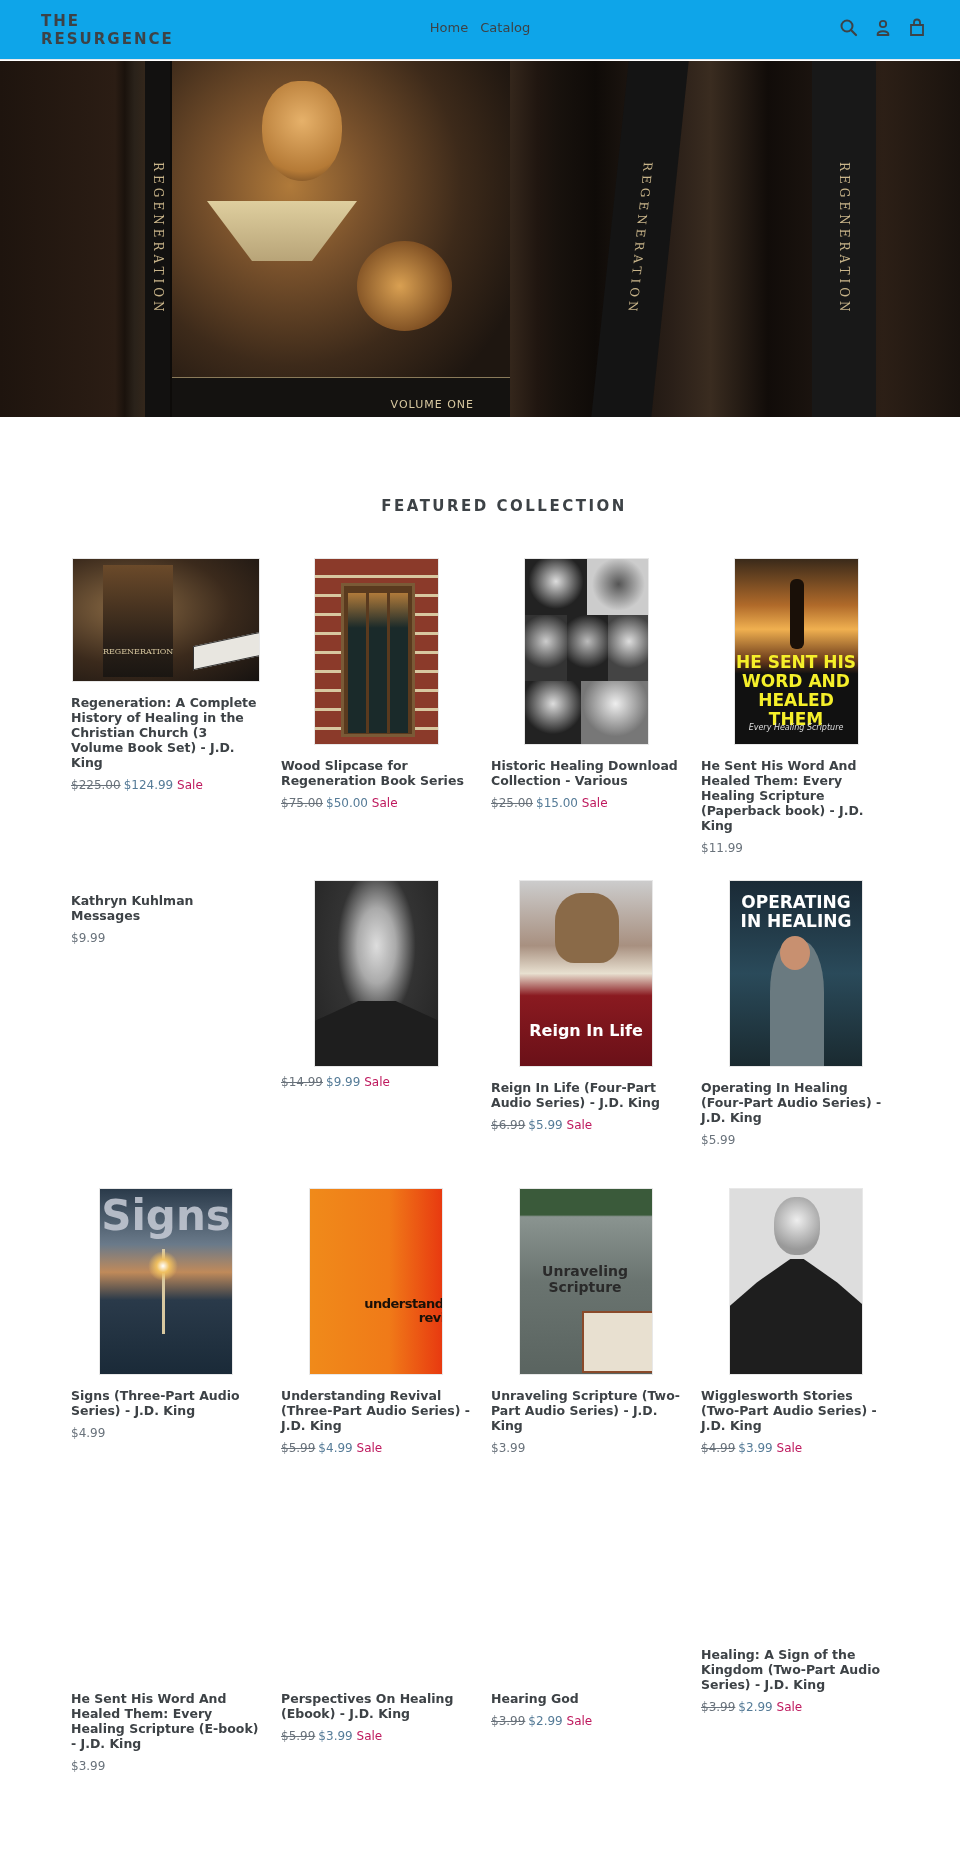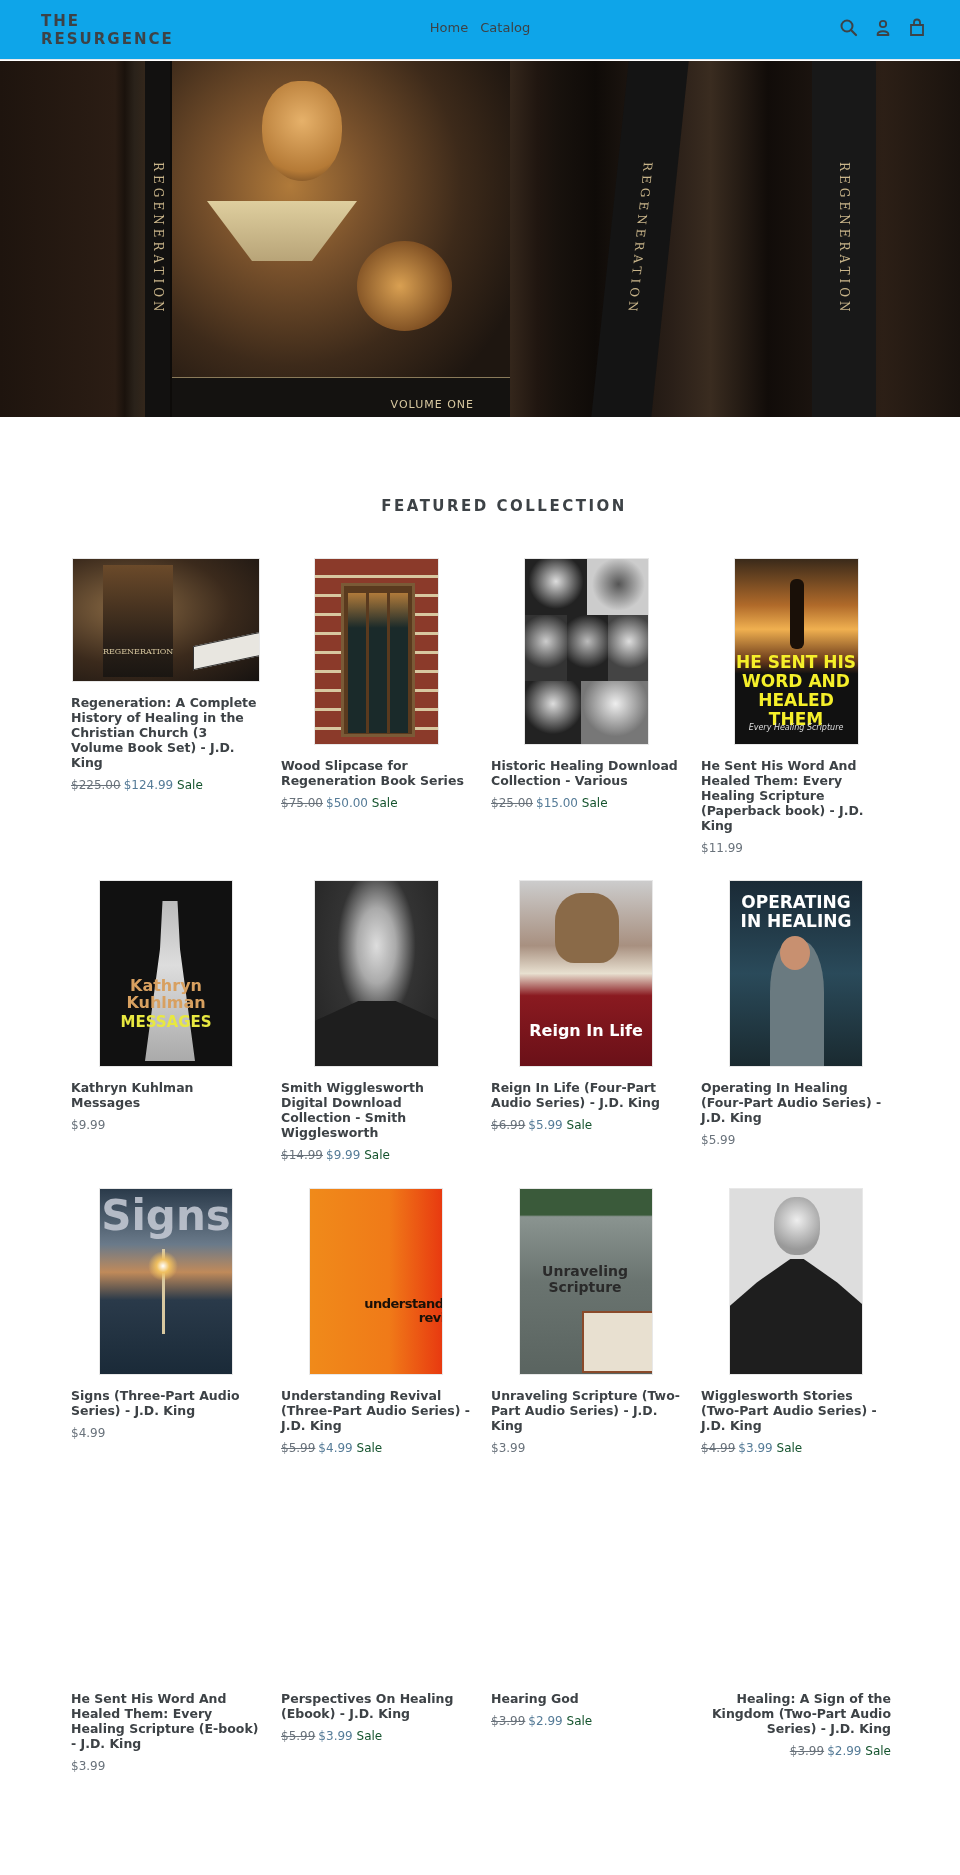--- a/index.html
+++ b/index.html
@@ -33,21 +33,21 @@
     .section-title { position: absolute; top: 497px; left: 0; width: 960px; text-align: center; font-weight: bold; font-size: 15px; letter-spacing: 2.5px; color: #3d4246; margin-left: 24px; }
 
     .grid { position: absolute; top: 558px; left: 71px; width: 818px; }
     .card { position: absolute; width: 190px; cursor: pointer; }
     .thumb { position: relative; margin: 0 auto; overflow: hidden; border: 1px solid #e8e8e8; }
     .thumb .lbl { position: absolute; width: 100%; text-align: center; font-family: "DejaVu Sans", sans-serif; font-weight: bold; }
     .title { font-weight: bold; font-size: 12.5px; line-height: 15px; color: #3d4246; margin-top: 13px; }
     .price { font-size: 12px; margin-top: 8px; color: #69727b; }
     .price .old { text-decoration: line-through; color: #69727b; margin-right: 3px; }
     .price .sale { color: #557b97; }
-    .price .salelbl { color: #14532d; }
+    .price .salelbl { color: #be185d; }
   </style>
 </head>
 <body>
 
 <header class="site-header">
   <a class="logo">THE RESURGENCE</a>
   <nav class="nav">
     <a>Home</a>
     <a>Catalog</a>
   </nav>
@@ -135,34 +135,28 @@
     <div class="thumb" style="width:125px;height:187px;background:linear-gradient(180deg,#3a2a1a 0%,#b06a2a 25%,#f0b050 38%,#6a3a1a 55%,#111 62%);">
       <div style="position:absolute;left:55px;top:20px;width:14px;height:70px;background:#1a1008;border-radius:6px;"></div>
       <div class="lbl" style="top:94px;font-size:17px;line-height:19px;color:#f5ef2a;">HE SENT HIS WORD AND HEALED THEM</div>
       <div class="lbl" style="top:164px;font-size:8px;color:#ddd;font-style:italic;font-weight:normal;">Every Healing Scripture</div>
     </div>
     <div class="title">He Sent His Word And Healed Them: Every Healing Scripture (Paperback book) - J.D. King</div>
     <div class="price"><span>$11.99</span></div>
   </div>
 
   <div class="card" style="left:0; top:322px;">
-    <div class="thumb" style="width:134px;height:187px;background:#111;">
-      <div style="position:absolute;left:45px;top:20px;width:50px;height:160px;background:linear-gradient(180deg,#bbb,#ddd 40%,#aaa);clip-path:polygon(35% 0,65% 0,70% 30%,100% 100%,0 100%,30% 30%);"></div>
-      <div class="lbl" style="top:96px;font-size:16px;line-height:17px;color:#d8a060;">Kathryn Kuhlman</div>
-      <div class="lbl" style="top:132px;font-size:15px;color:#e8e840;">MESSAGES</div>
-    </div>
     <div class="title">Kathryn Kuhlman Messages</div>
     <div class="price"><span>$9.99</span></div>
   </div>
 
   <div class="card" style="left:210px; top:322px;">
     <div class="thumb" style="width:125px;height:187px;background:radial-gradient(ellipse at 50% 35%,#ddd 0,#aaa 22%,#333 45%,#222);">
       <div style="position:absolute;left:0;top:120px;width:125px;height:67px;background:#1e1e1e;clip-path:polygon(0 30%,35% 0,65% 0,100% 30%,100% 100%,0 100%);"></div>
     </div>
-    <div class="title">Smith Wigglesworth Digital Download Collection - Smith Wigglesworth</div>
     <div class="price"><span class="old">$14.99</span><span class="sale">$9.99</span> <span class="salelbl">Sale</span></div>
   </div>
 
   <div class="card" style="left:420px; top:322px;">
     <div class="thumb" style="width:134px;height:187px;background:linear-gradient(180deg,#ccc 0%,#a89080 35%,#e8e0d0 50%,#8a1a20 62%,#6a1018 100%);">
       <div style="position:absolute;left:35px;top:12px;width:64px;height:70px;border-radius:40% 40% 30% 30%;background:#8a6a48;"></div>
       <div class="lbl" style="top:140px;font-size:16px;color:#fff;">Reign In Life</div>
     </div>
     <div class="title">Reign In Life (Four-Part Audio Series) - J.D. King</div>
     <div class="price"><span class="old">$6.99</span><span class="sale">$5.99</span> <span class="salelbl">Sale</span></div>
@@ -222,18 +216,18 @@
   <div class="card" style="left:210px; top:1120px;">
     <div class="title">Perspectives On Healing (Ebook) - J.D. King</div>
     <div class="price"><span class="old">$5.99</span><span class="sale">$3.99</span> <span class="salelbl">Sale</span></div>
   </div>
 
   <div class="card" style="left:420px; top:1120px;">
     <div class="title">Hearing God</div>
     <div class="price"><span class="old">$3.99</span><span class="sale">$2.99</span> <span class="salelbl">Sale</span></div>
   </div>
 
-  <div class="card" style="left:630px; top:1120px;text-align:right;">
+  <div class="card" style="left:630px; top:1076px;">
     <div class="title">Healing: A Sign of the Kingdom (Two-Part Audio Series) - J.D. King</div>
     <div class="price"><span class="old">$3.99</span><span class="sale">$2.99</span> <span class="salelbl">Sale</span></div>
   </div>
 
 </div>
 
 </body></html>

